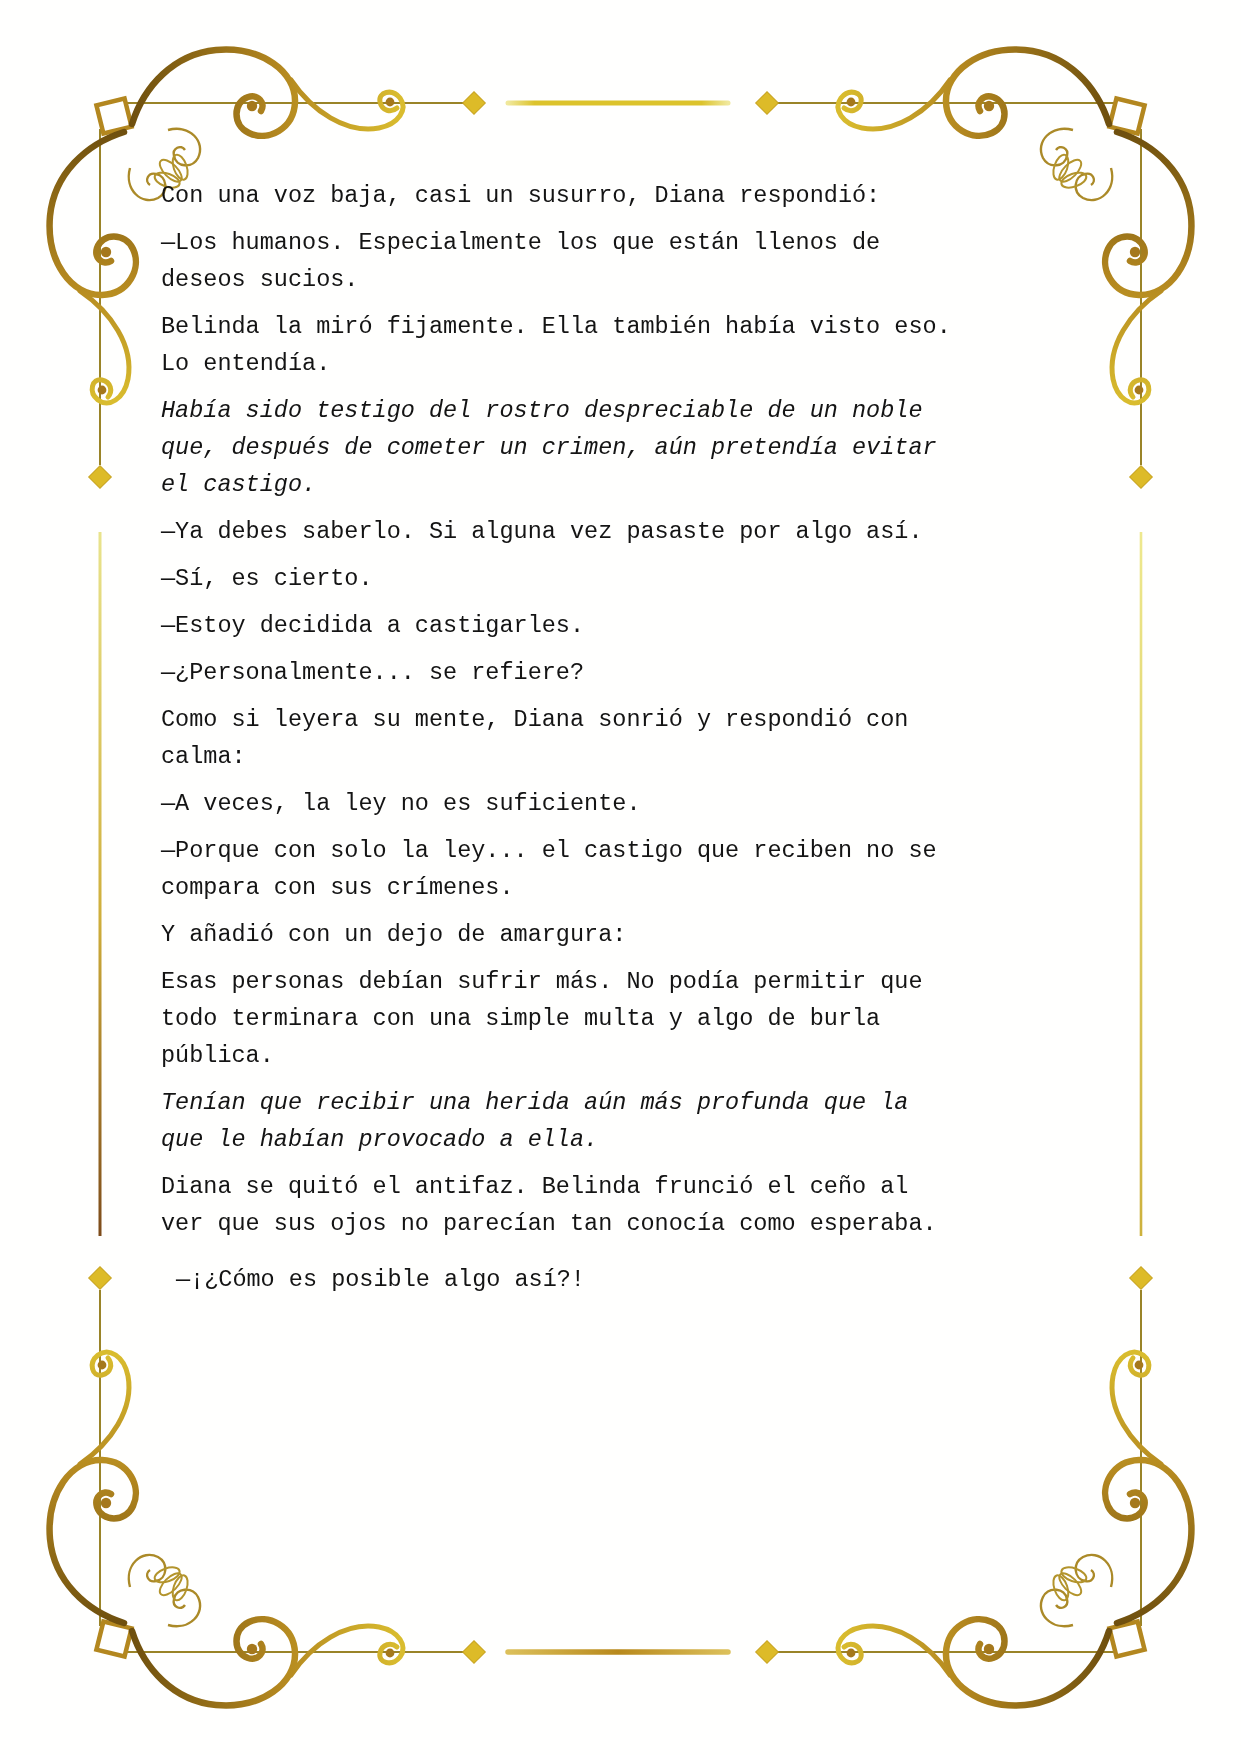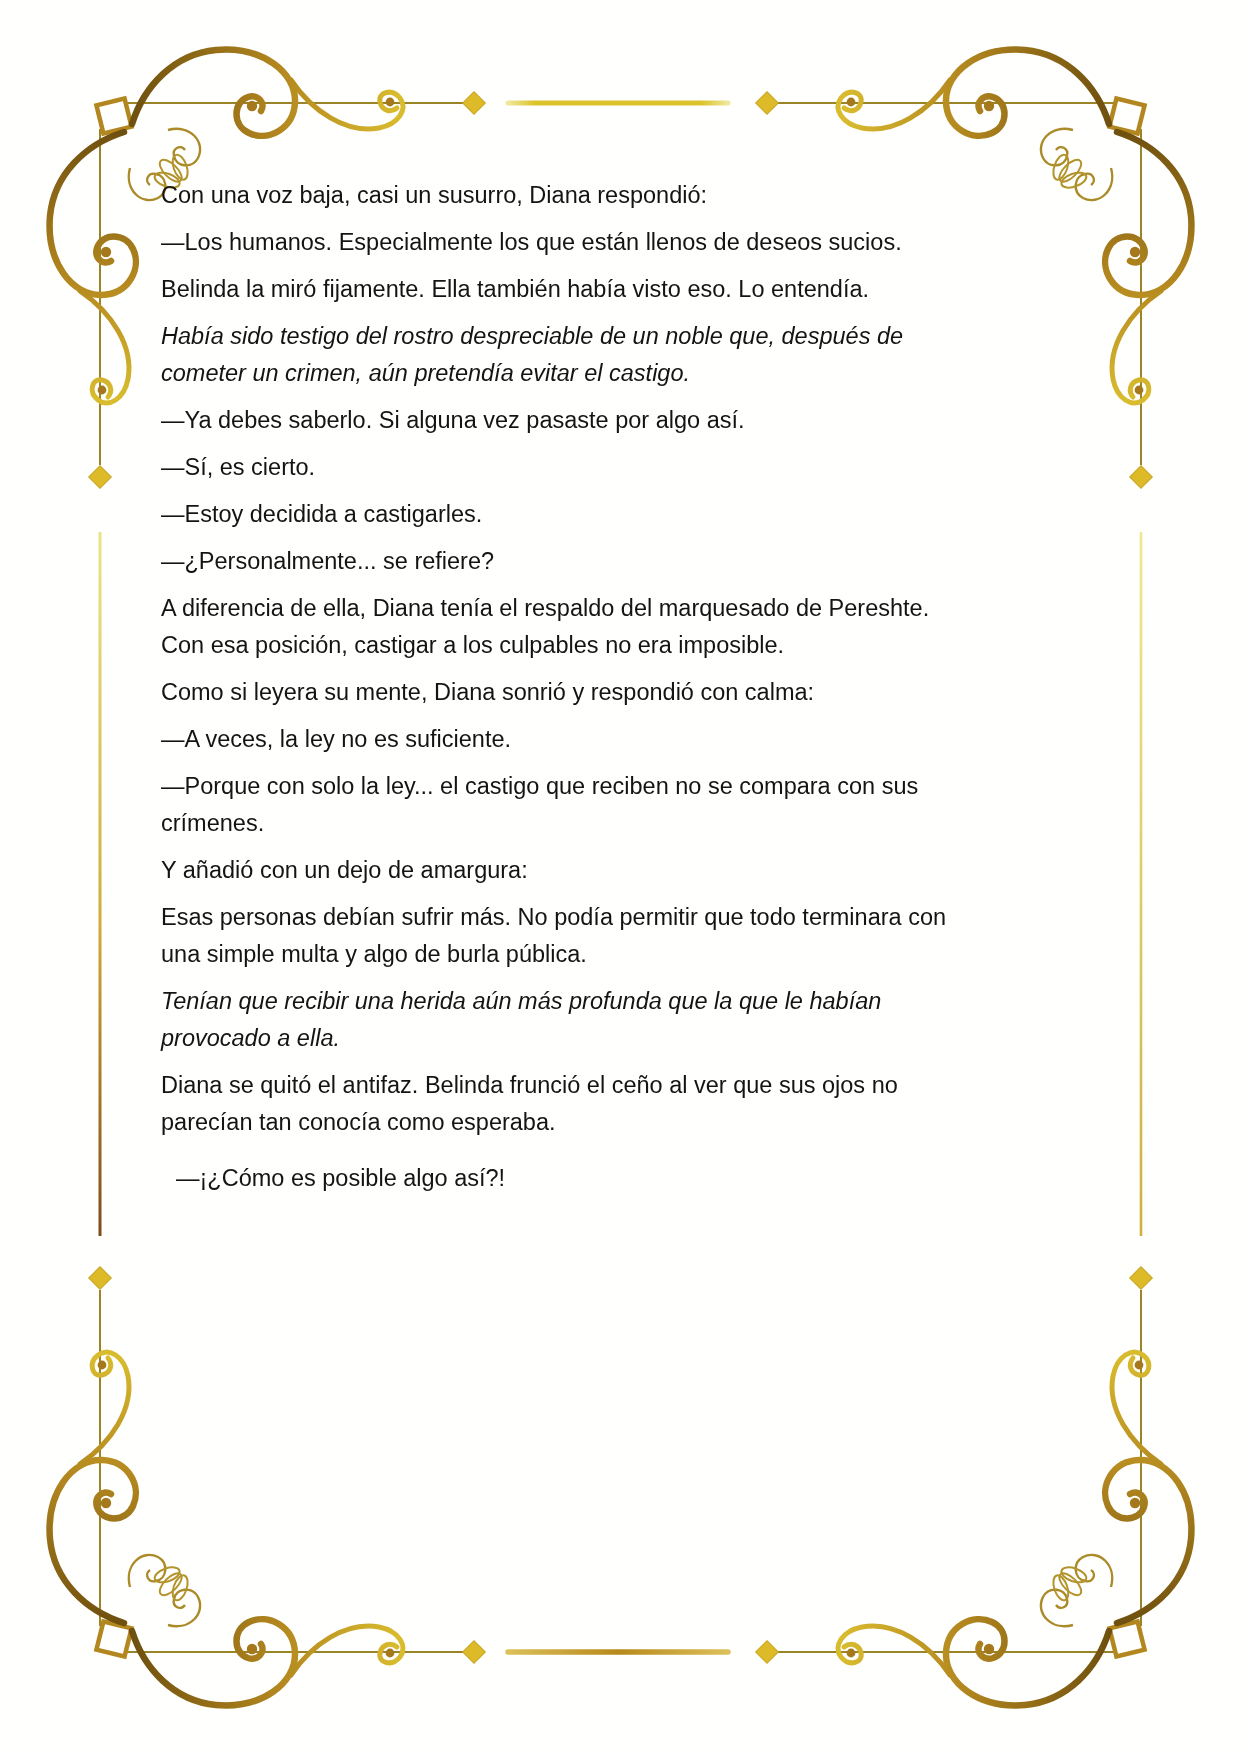--- a/index.html
+++ b/index.html
@@ -2,21 +2,21 @@
 <html><head>
 <meta charset="utf-8">
 <style>
   html,body{margin:0;padding:0;background:#ffffff;}
   .page{
     position:relative;
     width:1241px;
     height:1755px;
     background:#fffffe;
     overflow:hidden;
-    font-family:Liberation Sans, sans-serif;
+    font-family:Liberation Mono, monospace;
   }
   .border-svg{position:absolute;left:0;top:0;width:1241px;height:1755px;}
 
   
   .thin{stroke:#9a8428;stroke-width:2;fill:none;}
   .scroll{fill:none;stroke:url(#gArm);stroke-linecap:round;}
   .dot{fill:#a5781c;}
   .dmd{fill:#ddbb28;stroke:#c9a41f;stroke-width:1;}
   .sq{fill:none;stroke:#b3871f;stroke-width:4.5;}
   .curl{fill:none;stroke:#ab8a28;stroke-width:2.4;}
@@ -118,21 +118,20 @@
 
   <div class="content">
       <p class="para normal">Con una voz baja, casi un susurro, Diana respondió:</p>
       <p class="para normal">—Los humanos. Especialmente los que están llenos de deseos sucios.</p>
       <p class="para normal">Belinda la miró fijamente. Ella también había visto eso. Lo entendía.</p>
       <p class="para italic">Había sido testigo del rostro despreciable de un noble que, después de cometer un crimen, aún pretendía evitar el castigo.</p>
       <p class="para normal">—Ya debes saberlo. Si alguna vez pasaste por algo así.</p>
       <p class="para normal">—Sí, es cierto.</p>
       <p class="para normal">—Estoy decidida a castigarles.</p>
       <p class="para normal">—¿Personalmente... se refiere?</p>
-      <p class="para normal">A diferencia de ella, Diana tenía el respaldo del marquesado de Pereshte. Con esa posición, castigar a los culpables no era imposible.</p>
       <p class="para normal">Como si leyera su mente, Diana sonrió y respondió con calma:</p>
       <p class="para normal">—A veces, la ley no es suficiente.</p>
       <p class="para normal">—Porque con solo la ley... el castigo que reciben no se compara con sus crímenes.</p>
       <p class="para normal">Y añadió con un dejo de amargura:</p>
       <p class="para normal">Esas personas debían sufrir más. No podía permitir que todo terminara con una simple multa y algo de burla pública.</p>
       <p class="para italic">Tenían que recibir una herida aún más profunda que la que le habían provocado a ella.</p>
       <p class="para normal">Diana se quitó el antifaz. Belinda frunció el ceño al ver que sus ojos no parecían tan conocía como esperaba.</p>
       <p class="para normal-indent">—¡¿Cómo es posible algo así?!</p>
     </div>
 </div>

